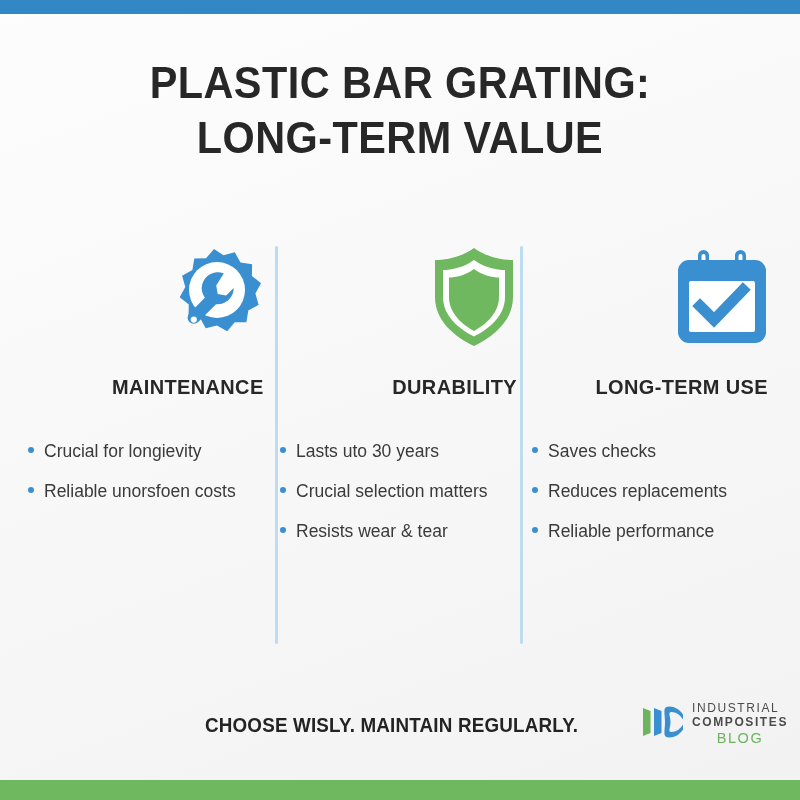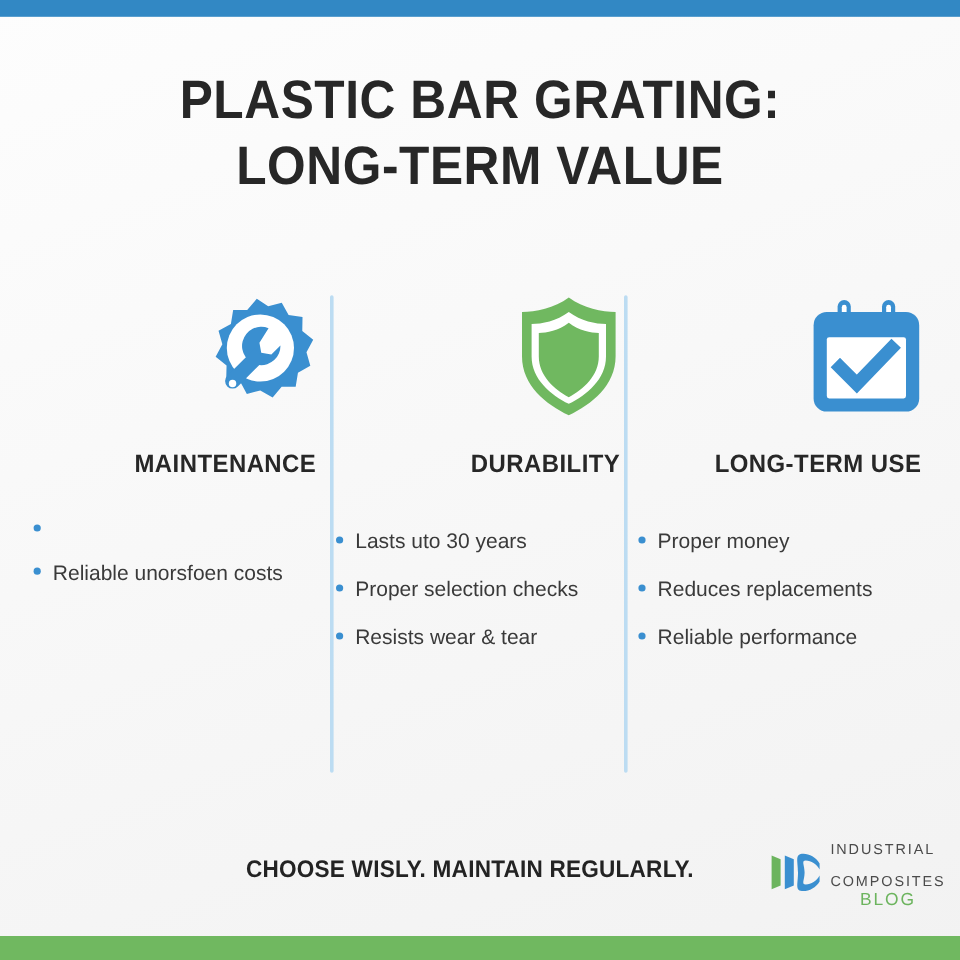--- a/index.html
+++ b/index.html
@@ -172,21 +172,21 @@
     display: flex;
     flex-direction: column;
     line-height: 1.0;
   }
   .logo-line1, .logo-line2 {
     font-size: 12px;
     font-weight: 400;
     letter-spacing: 1.6px;
     color: #4b4b4b;
   }
-  .logo-line2 { margin-top: 14px; }
+  .logo-line2 { margin-top: 2px; font-weight: bold; }
   .logo-line3 {
     font-size: 14.5px;
     letter-spacing: 1.6px;
     color: #6cb45e;
     text-align: center;
     margin-top: 3px;
   }
 </style>
 </head>
 <body>
@@ -221,20 +221,21 @@
               <path d="M66.8 30.5 a16 16 0 1 0 9.9 14.4 l-7.6 7.6 -8.4 -1.5 -1.5 -8.4 Z" transform="translate(-3,-2)"></path>
               <path d="M55.2 47.5 L32.4 70.2 a6.2 6.2 0 1 0 8.8 8.8 L64 56.3 Z" transform="translate(-3,-2)"></path>
               <circle cx="33.8" cy="74.6" r="3.1" fill="#ffffff"></circle>
             </g>
           </svg>
         </div>
         <div class="col-heading">MAINTENANCE</div>
         <ul class="bullets">
           <li class="bullet">
             <span class="bullet-dot"></span>
+            <span>Crucial for longievity</span>
           </li>
           <li class="bullet">
             <span class="bullet-dot"></span>
             <span>Reliable unorsfoen costs</span>
           </li>
         </ul>
       </div>
 
       <div class="column col-2">
         <div class="icon-wrap">
@@ -248,21 +249,21 @@
           </svg>
         </div>
         <div class="col-heading">DURABILITY</div>
         <ul class="bullets">
           <li class="bullet">
             <span class="bullet-dot"></span>
             <span>Lasts uto 30 years</span>
           </li>
           <li class="bullet">
             <span class="bullet-dot"></span>
-            <span>Proper selection checks</span>
+            <span>Crucial selection matters</span>
           </li>
           <li class="bullet">
             <span class="bullet-dot"></span>
             <span>Resists wear &amp; tear</span>
           </li>
         </ul>
       </div>
 
       <div class="column col-3">
         <div class="icon-wrap">
@@ -273,21 +274,21 @@
             <rect x="66.5" y="8" width="4" height="18" rx="2" fill="#ffffff"></rect>
             <rect x="6" y="14" width="88" height="83" rx="11" fill="#3a8fd0"></rect>
             <rect x="17" y="35" width="66" height="51" rx="2" fill="#ffffff"></rect>
             <path d="M28 60 L42 74 L71 44" fill="none" stroke="#3a8fd0" stroke-width="11" stroke-linecap="square" stroke-linejoin="miter"></path>
           </svg>
         </div>
         <div class="col-heading">LONG-TERM USE</div>
         <ul class="bullets">
           <li class="bullet">
             <span class="bullet-dot"></span>
-            <span>Proper money</span>
+            <span>Saves checks</span>
           </li>
           <li class="bullet">
             <span class="bullet-dot"></span>
             <span>Reduces replacements</span>
           </li>
           <li class="bullet">
             <span class="bullet-dot"></span>
             <span>Reliable performance</span>
           </li>
         </ul>

